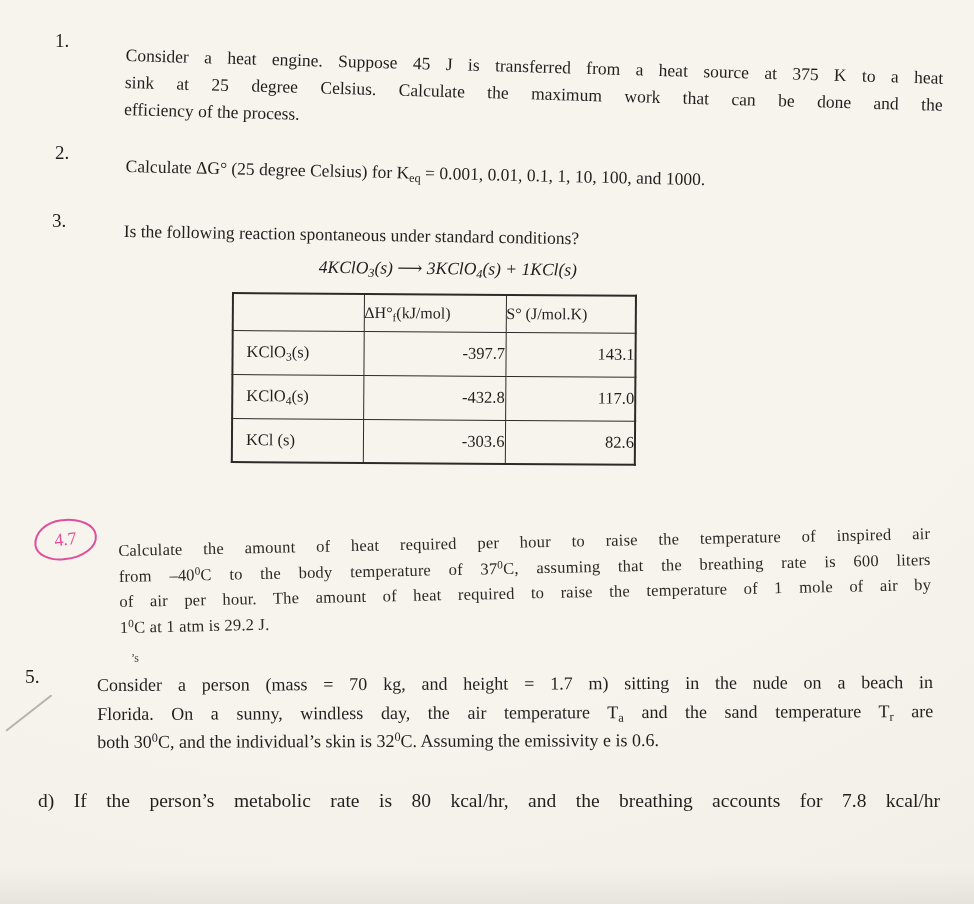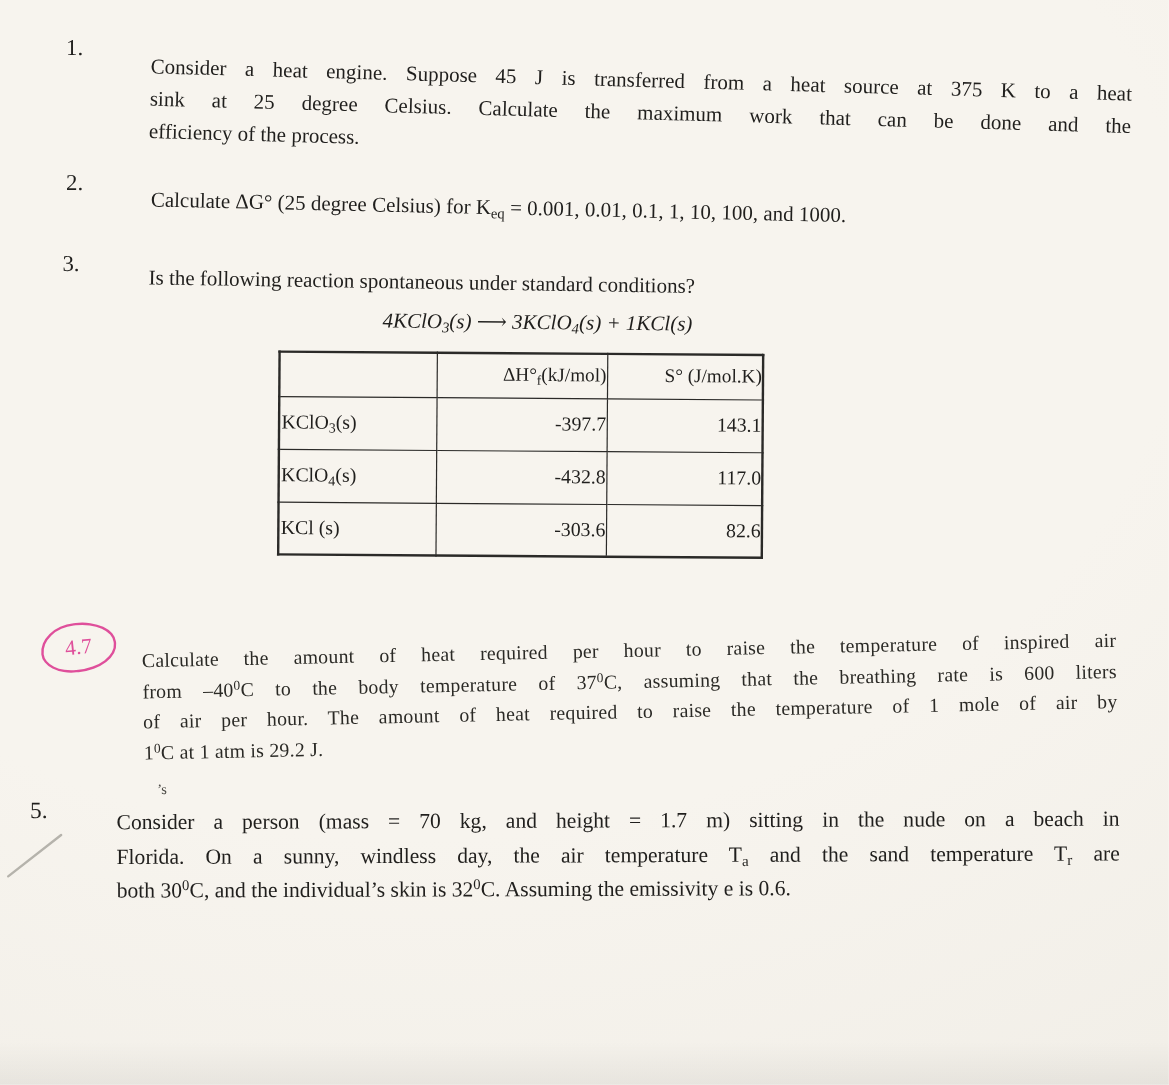--- a/index.html
+++ b/index.html
@@ -33,23 +33,23 @@
 
   #p3-num{left:52px;top:210px;}
   #p3-question{left:124px;top:221px;width:720px;font-size:17.5px;
            transform:rotate(0.9deg);transform-origin:0 0;}
   #p3-equation{left:238px;top:256px;width:420px;text-align:center;
            font-style:italic;font-size:17.5px;transform:rotate(0.6deg);transform-origin:0 0;}
 
   #table-wrap{left:232px;top:292px;transform:rotate(0.4deg);transform-origin:0 0;}
   .thermo{border-collapse:collapse;border:2.6px solid var(--table-line);}
   .thermo td{border:1.6px solid var(--table-line);font-size:16.5px;color:var(--ink);}
-  .thermo tr.hdr td{height:37px;font-size:16px;text-align:right;}
+  .thermo tr.hdr td{height:37px;font-size:16px;text-align:left;}
   .thermo tr.row td{height:44px;}
-  .thermo td.species{text-align:left;padding-left:1px;}
+  .thermo td.species{text-align:left;padding-left:13px;}
   .thermo td.val{text-align:right;}
   .c0{width:131px;} .c1{width:142px;} .c2{width:130px;}
 
   #p47-badge{left:34px;top:519px;width:63px;height:41px;
            border:2.5px solid var(--pink);color:var(--pink);
            border-radius:48% 52% 55% 45% / 58% 48% 52% 45%;
            transform:rotate(-6deg);display:flex;align-items:center;justify-content:center;
            font-size:18px;}
   #p47-text{left:118px;top:538px;width:812px;font-size:16.5px;line-height:25.5px;
            color:#2b2a26;letter-spacing:0.2px;
@@ -123,13 +123,14 @@
 <div class="abs pnum" id="p5-num">5.</div>
 <div class="abs" id="p5-stray">’s</div>
 <div class="abs" id="pencil-mark"></div>
 <div class="abs" id="p5-text">
   <span class="ln jl">Consider a person (mass = 70 kg, and height = 1.7 m) sitting in the nude on a beach in</span>
   <span class="ln jl">Florida.  On a sunny, windless day, the air temperature T<sub>a</sub> and the sand temperature T<sub>r</sub> are</span>
   <span class="ln">both 30<sup>0</sup>C, and the individual’s skin is 32<sup>0</sup>C.  Assuming the emissivity e is 0.6.</span>
 </div>
 
 <div class="abs" id="pd-text">
+  <span class="ln jl">d) If the person’s metabolic rate is 80 kcal/hr, and the breathing accounts for 7.8 kcal/hr</span>
 </div>
 
 </body></html>

